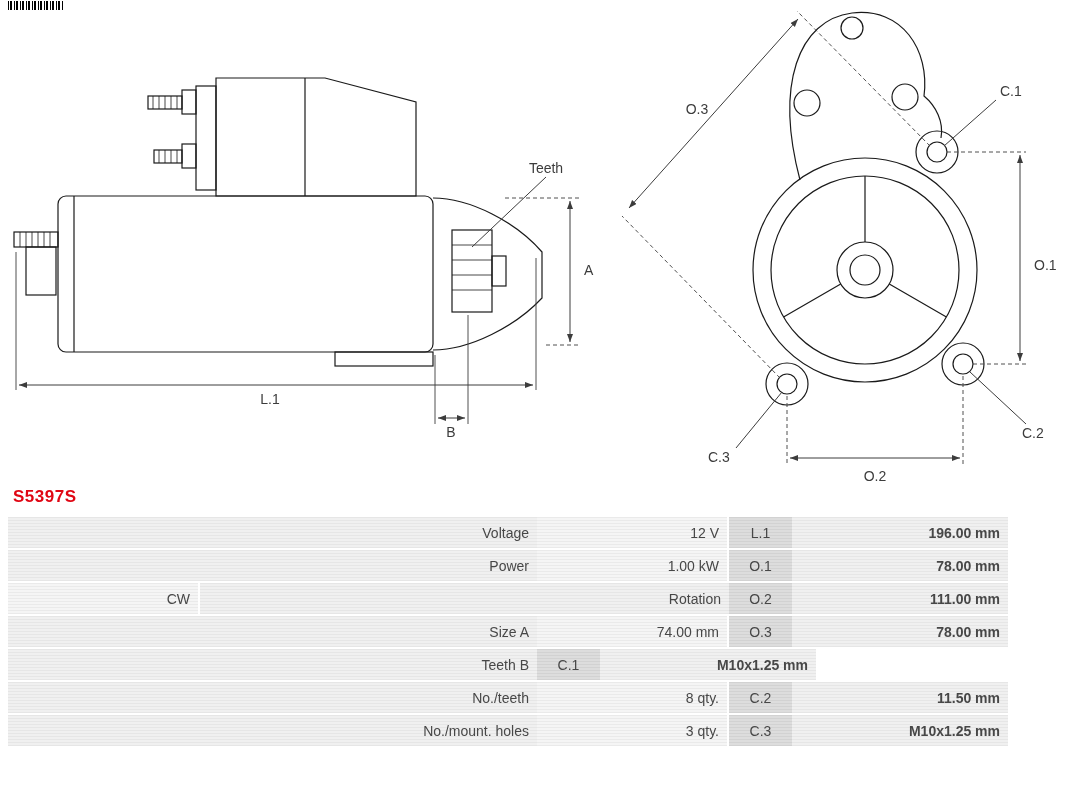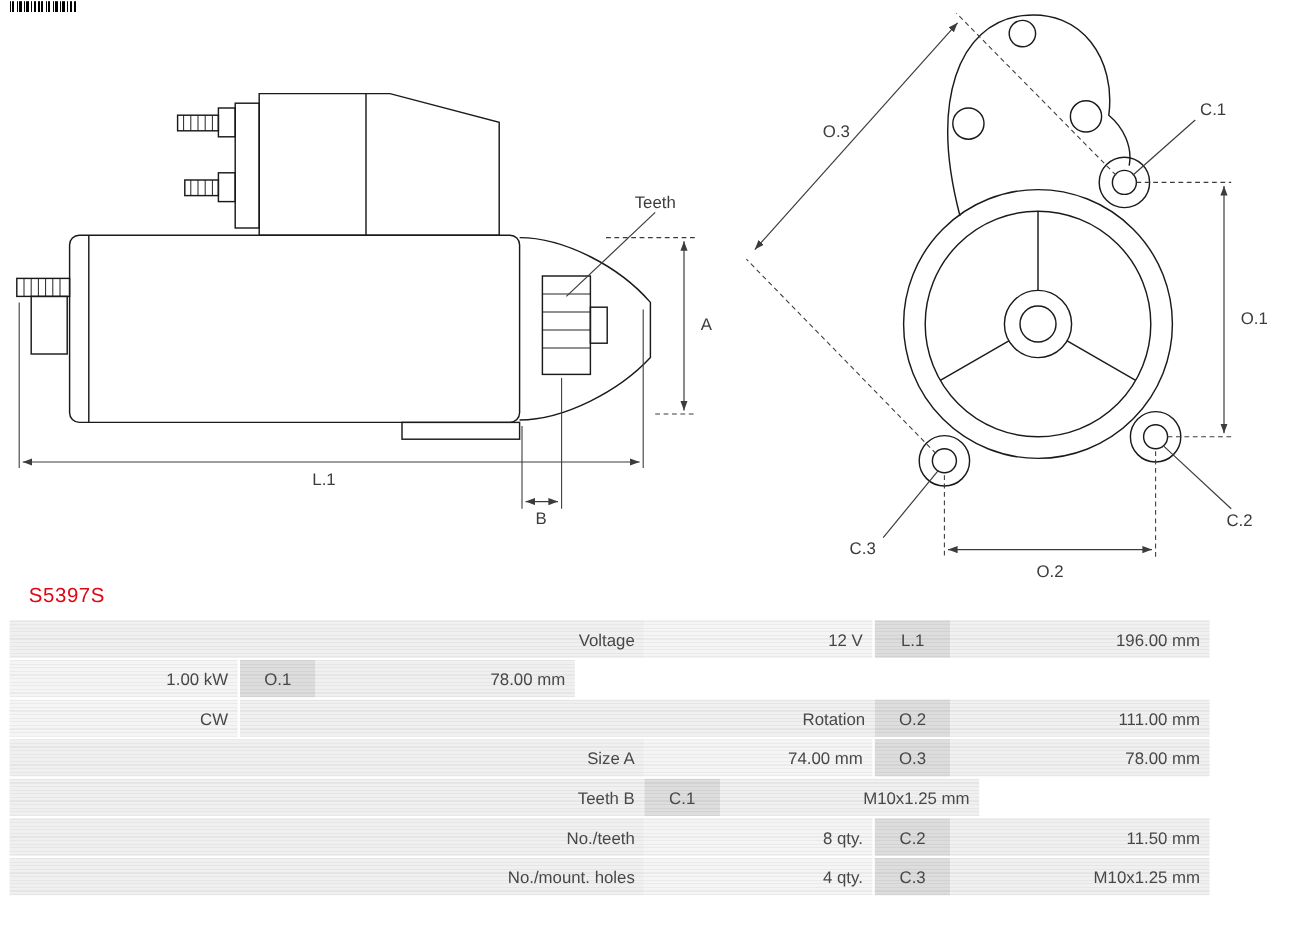--- a/index.html
+++ b/index.html
@@ -1,32 +1,32 @@
 <!DOCTYPE html>
 <html><head>
 <meta charset="utf-8">
 <style>
   html,body{margin:0;padding:0;background:#fff;}
   .page{position:relative;width:1080px;height:786px;background:#fff;overflow:hidden;
         font-family:"Liberation Sans",sans-serif;color:#474747;}
   .barcode{position:absolute;left:8px;top:1px;width:56px;height:9px;
            background:repeating-linear-gradient(90deg,#000 0 1px,#fff 1px 2px,#000 2px 4px,#fff 4px 6px);}
   .drawing{position:absolute;left:0;top:0;width:1080px;height:510px;}
-  .part-number{position:absolute;left:24px;top:487px;font-size:17px;color:#e00613;letter-spacing:0.5px;}
+  .part-number{position:absolute;left:13px;top:487px;font-size:17px;color:#e00613;letter-spacing:0.5px;font-weight:bold;}
   .spec-table{position:absolute;left:8px;top:517px;width:1054px;}
   .row{display:flex;height:31px;margin-bottom:2px;}
   .cell{display:flex;align-items:center;font-size:14px;color:#474747;box-sizing:border-box;}
   .c1{width:529px;justify-content:flex-end;padding-right:8px;
       background:repeating-linear-gradient(0deg,#e6e6e6 0 1px,#f0f0f0 1px 3px);padding-left:16px;}
   .c2{width:190px;justify-content:flex-end;padding-right:8px;margin-right:2px;
       background:repeating-linear-gradient(0deg,#eaeaea 0 1px,#f5f5f5 1px 3px);}
   .c3{width:63px;justify-content:center;
       background:repeating-linear-gradient(0deg,#d2d2d2 0 1px,#dddddd 1px 3px);}
   .c4{width:216px;justify-content:flex-end;padding-right:8px;
-      background:repeating-linear-gradient(0deg,#e6e6e6 0 1px,#f0f0f0 1px 3px);}
+      background:repeating-linear-gradient(0deg,#e6e6e6 0 1px,#f0f0f0 1px 3px);font-weight:bold;}
   .c3.empty{background:repeating-linear-gradient(0deg,#ececec 0 1px,#f4f4f4 1px 3px);}
   .c4.empty{background:transparent;}
   svg text{font-family:"Liberation Sans",sans-serif;font-size:14px;fill:#3c3c3c;}
 </style>
 </head>
 <body>
 
 <div class="page">
 
   <div class="barcode"></div>
@@ -130,20 +130,21 @@
   <div class="spec-table">
 
     <div class="row">
       <div class="cell c1">Voltage</div>
       <div class="cell c2">12 V</div>
       <div class="cell c3">L.1</div>
       <div class="cell c4">196.00 mm</div>
     </div>
 
     <div class="row">
+      <div class="cell c1">Power</div>
       <div class="cell c2">1.00 kW</div>
       <div class="cell c3">O.1</div>
       <div class="cell c4">78.00 mm</div>
     </div>
 
     <div class="row">
       <div class="cell c2">CW</div>
       <div class="cell c1">Rotation</div>
       <div class="cell c3">O.2</div>
       <div class="cell c4">111.00 mm</div>
@@ -164,20 +165,20 @@
 
     <div class="row">
       <div class="cell c1">No./teeth</div>
       <div class="cell c2">8 qty.</div>
       <div class="cell c3">C.2</div>
       <div class="cell c4">11.50 mm</div>
     </div>
 
     <div class="row">
       <div class="cell c1">No./mount. holes</div>
-      <div class="cell c2">4 qty.</div>
+      <div class="cell c2">3 qty.</div>
       <div class="cell c3">C.3</div>
       <div class="cell c4">M10x1.25 mm</div>
     </div>
 
 
   </div>
 </div>
 
 </body></html>

